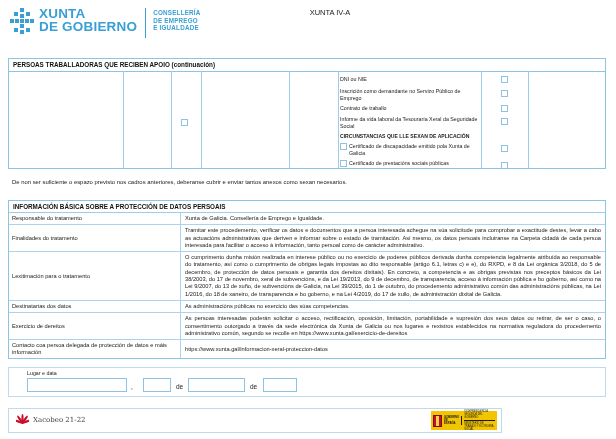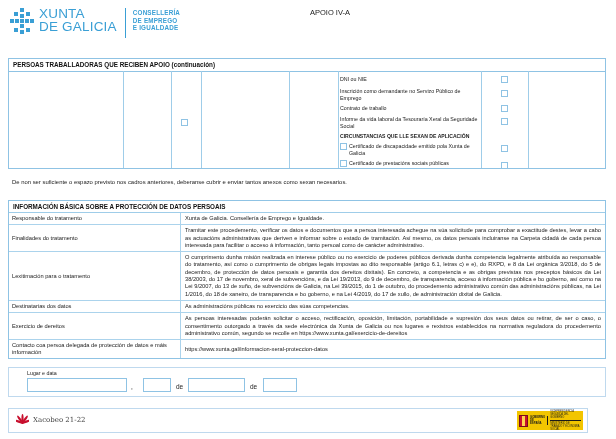--- a/index.html
+++ b/index.html
@@ -1,20 +1,20 @@
 <!DOCTYPE html>
 <html><head>
 <meta charset="utf-8">
 <style>
   html,body{margin:0;padding:0;background:#e9e9e9;}
   .page{position:relative;width:616px;height:439px;background:#ffffff;font-family:"Liberation Sans",sans-serif;color:#111;overflow:hidden;margin:0 auto;}
   
   .hdr{position:absolute;top:7px;left:10px;display:flex;align-items:flex-start;}
   .xsym{width:24px;height:30px;margin-right:5px;}
-  .brand{color:#3a9fd5;font-weight:normal;font-size:13.5px;line-height:13px;letter-spacing:.2px;}
+  .brand{color:#3a9fd5;font-weight:bold;font-size:13.5px;line-height:13px;letter-spacing:.2px;}
   .divider{width:1px;background:#3a9fd5;height:30px;margin:1px 7px 0 8px;}
   .dept{color:#3a9fd5;font-size:6.3px;font-weight:bold;line-height:7.5px;letter-spacing:.2px;padding-top:2px;}
   .annex{position:absolute;top:8px;left:255px;width:150px;text-align:center;font-size:7.5px;line-height:9px;color:#222;}
   
   .sec1{position:absolute;top:58px;left:8px;width:598px;height:111px;border:1px solid #8fc3e4;box-sizing:border-box;}
   .sec1-title{position:absolute;top:2px;left:4px;font-size:6.3px;font-weight:bold;color:#111;}
   .sec1-grid-top{position:absolute;top:12px;left:0;width:100%;border-top:1px solid #8fc3e4;}
   .vline{position:absolute;top:12px;bottom:0;width:1px;background:#9fcde9;}
   .cbox{position:absolute;width:7px;height:7px;border:1px solid #8fc3e4;background:#fff;box-sizing:border-box;}
   .doc-row{position:absolute;left:331px;width:138px;font-size:5.3px;line-height:6.5px;color:#222;}
@@ -28,21 +28,21 @@
   .prow{display:flex;border-bottom:1px solid #abd3ec;}
   .prow:last-child{border-bottom:none;}
   .plabel{width:172px;flex:0 0 172px;border-right:1px solid #abd3ec;font-size:5.7px;line-height:7px;padding:2px 3px;display:flex;align-items:center;box-sizing:border-box;color:#222;}
   .pvalue{flex:1;font-size:5.7px;line-height:7.3px;padding:2px 4px;display:flex;align-items:center;text-align:justify;box-sizing:border-box;color:#222;}
   
   .pd{position:absolute;top:367px;left:8px;width:598px;height:30px;border:1px solid #bfd9ee;box-sizing:border-box;}
   .pd-label{position:absolute;top:2px;left:18px;font-size:5.3px;color:#222;}
   .pd-box{position:absolute;top:10px;height:14px;border:1px solid #8fc3e4;background:#fff;box-sizing:border-box;}
   .pd-txt{position:absolute;top:15px;font-size:6.5px;color:#222;}
   
-  .ftr{position:absolute;top:408px;left:8px;width:580px;height:25px;border:1px solid #bfd9ee;box-sizing:border-box;}
+  .ftr{position:absolute;top:408px;left:8px;width:494px;height:25px;border:1px solid #bfd9ee;box-sizing:border-box;}
   .xacobeo{position:absolute;top:4px;left:7px;display:flex;align-items:center;}
   .xacobeo-txt{font-family:"DejaVu Serif",serif;font-size:7px;color:#444;margin-left:4px;}
   .gov{position:absolute;top:2px;right:4px;width:66px;height:19px;background:#f2c500;display:flex;align-items:center;padding:1px 2px;box-sizing:border-box;}
   .escudo{width:7px;height:10px;background:linear-gradient(90deg,#c8102e 0 33%,#ffd34d 33% 66%,#c8102e 66% 100%);border:0.5px solid #7a0c1c;margin-right:2px;flex:0 0 auto;}
   .gov-left{font-size:2.8px;line-height:3.2px;font-weight:bold;color:#1a1a1a;border-right:0.5px solid #1a1a1a;padding-right:2px;margin-right:2px;}
   .gov-right{font-size:2.6px;line-height:3px;color:#1a1a1a;}
   .gov-right .m1{border-bottom:0.5px solid #1a1a1a;margin-bottom:1px;padding-bottom:1px;}
 </style>
 </head>
 <body>
@@ -62,31 +62,31 @@
         <rect x="15" y="12" width="4" height="4"></rect>
         <rect x="20" y="12" width="4" height="4"></rect>
         <rect x="10" y="17" width="4" height="4"></rect>
         <rect x="4" y="21" width="4" height="4"></rect>
         <rect x="16" y="21" width="4" height="4"></rect>
         <rect x="10" y="23" width="4" height="4"></rect>
       </g>
     </svg>
     <div class="brand">
       <div>XUNTA</div>
-      <div>DE GALICIA</div>
+      <div>DE GOBIERNO</div>
     </div>
     <div class="divider"></div>
     <div class="dept">
       <div>CONSELLERÍA</div>
       <div>DE EMPREGO</div>
       <div>E IGUALDADE</div>
     </div>
   </div>
   <div class="annex">
-    <div>APOIO IV-A</div>
+    <div>XUNTA IV-A</div>
   </div>
 
   <div class="sec1">
     <div class="sec1-title">PERSOAS TRABALLADORAS QUE RECIBEN APOIO (continuación)</div>
     <div class="sec1-grid-top"></div>
 
     <div class="vline" style="left:114px"></div>
     <div class="vline" style="left:162px"></div>
     <div class="vline" style="left:192px"></div>
     <div class="vline" style="left:280px"></div>

